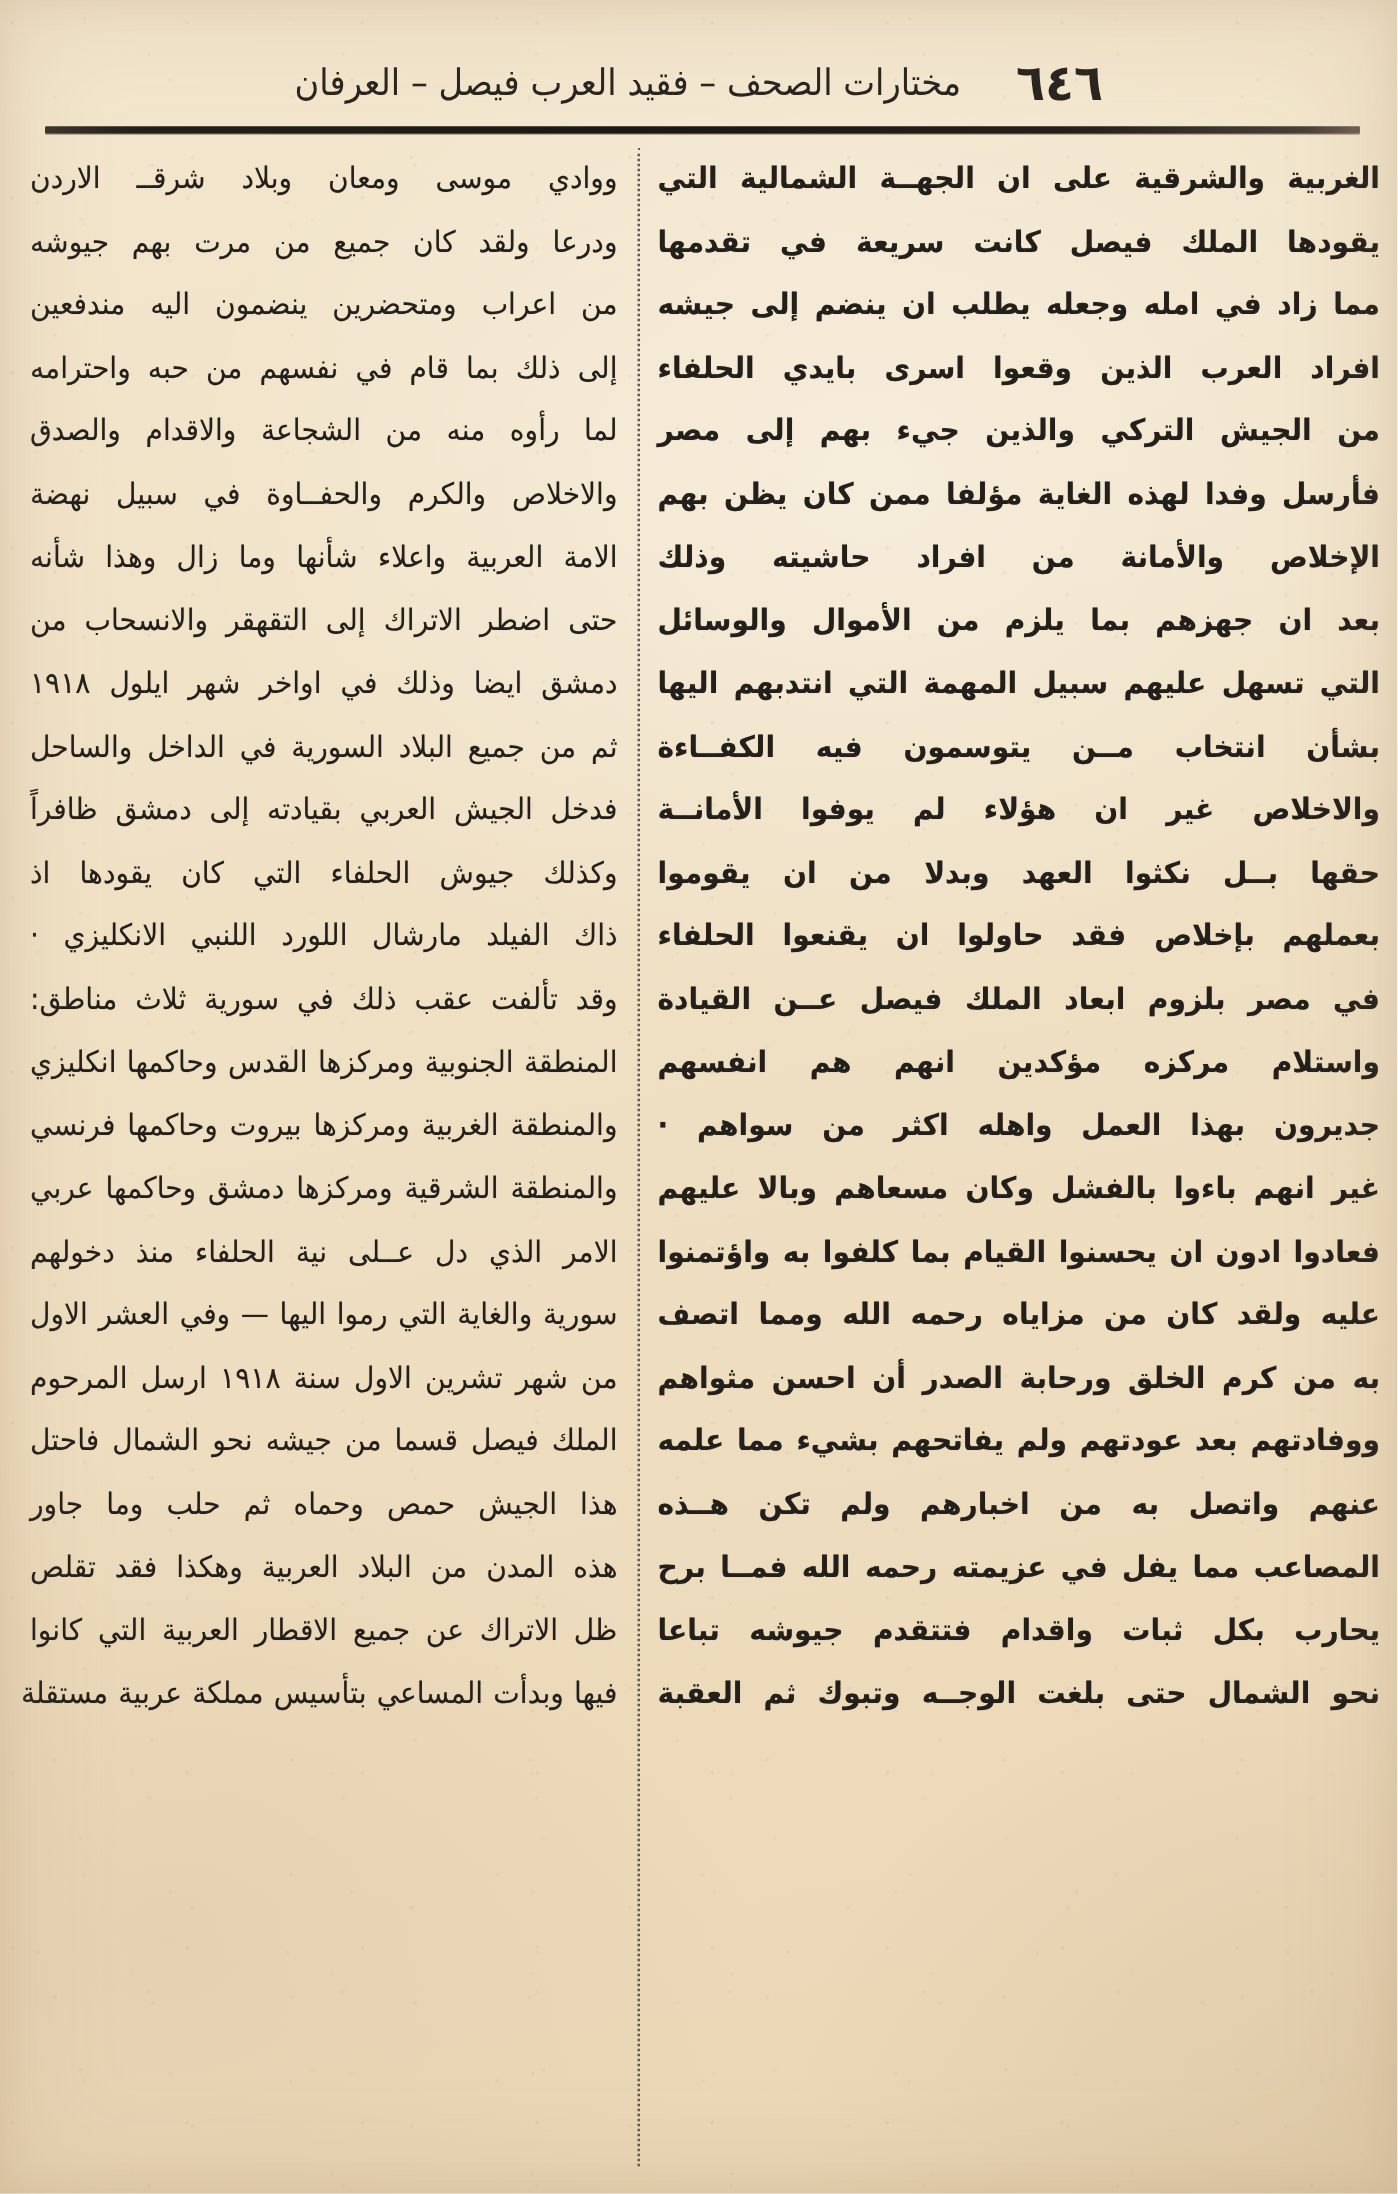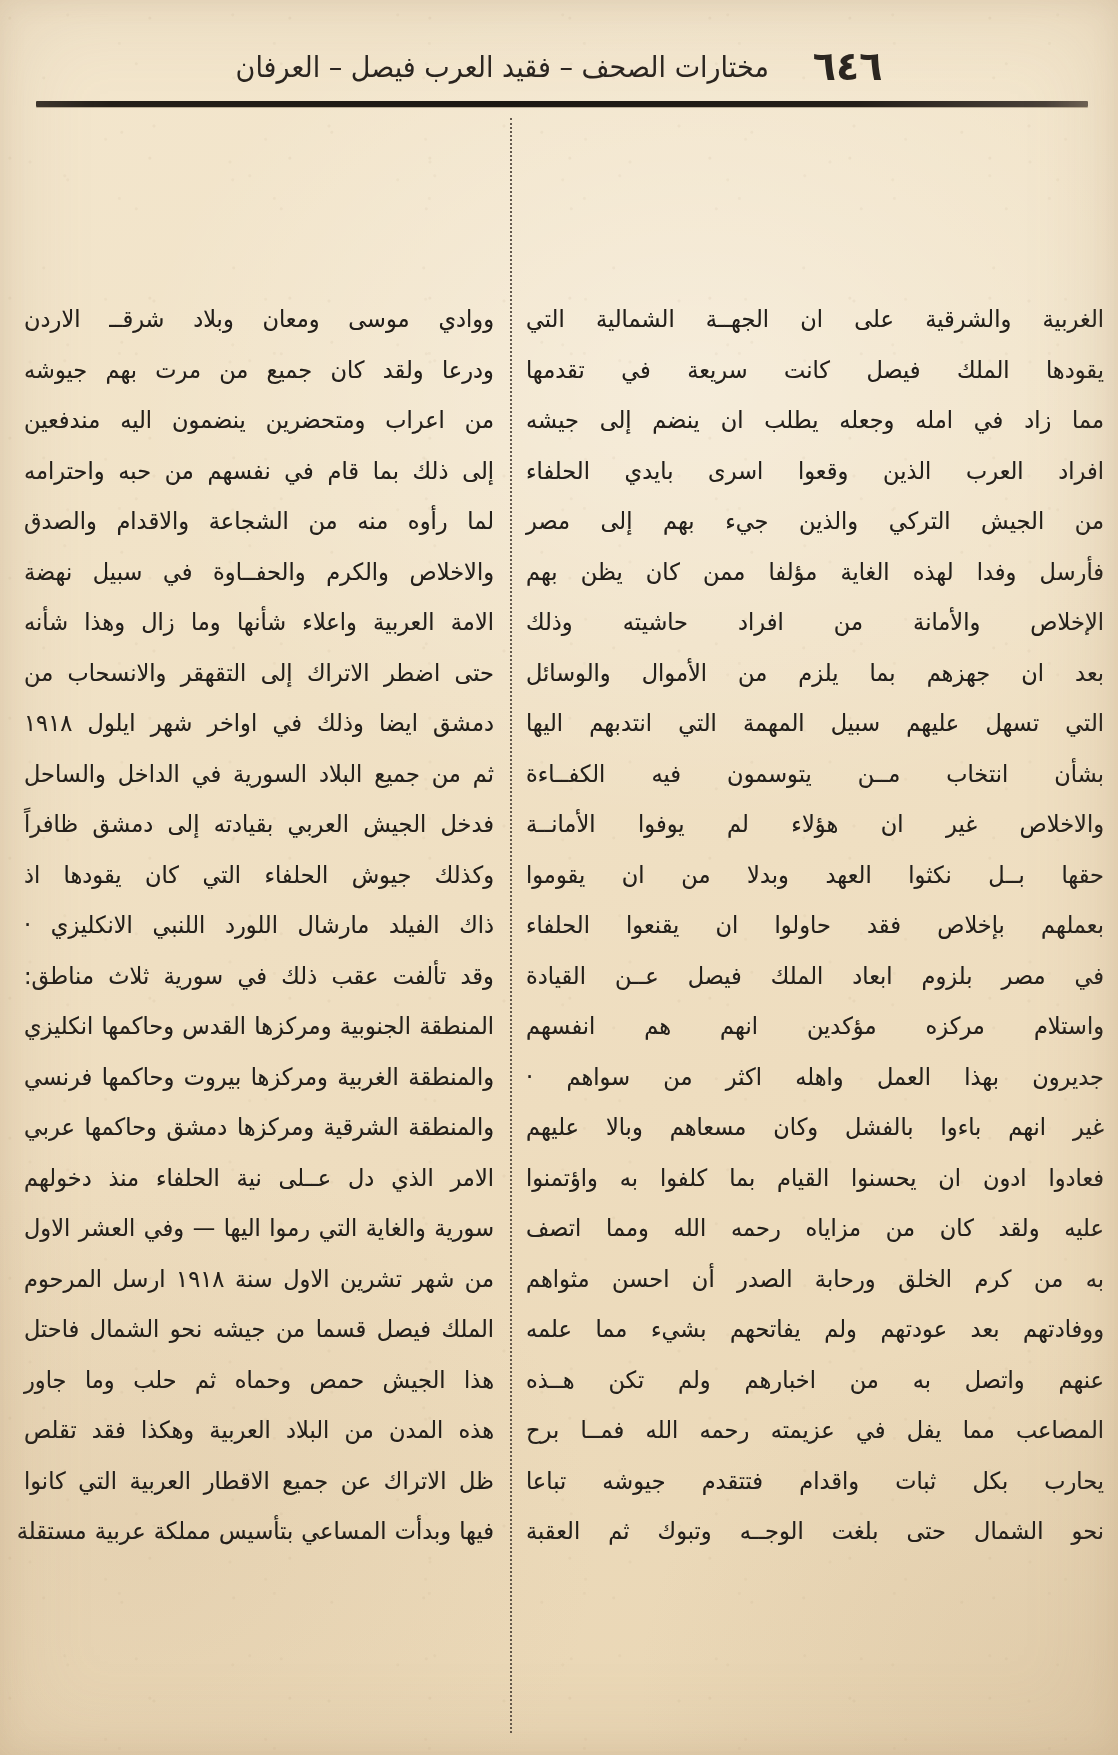--- a/index.html
+++ b/index.html
@@ -100,21 +100,21 @@
 
   
   #columns {
     position: absolute;
     top: 118px;
     left: 18px;
     right: 14px;
     bottom: 22px;
     display: flex;
     flex-direction: row;          
-    align-items: center;
+    align-items: flex-start;
   }
 
   .col {
     direction: rtl;
     text-align: justify;
     text-align-last: justify;
     font-family: "DejaVu Sans", sans-serif;
     font-size: 22.5px;
     line-height: 50.5px;
     color: #231f1a;
@@ -134,20 +134,21 @@
   
   #col-left {
     width: 470px;
     margin-left: 6px;
     margin-right: 0;
   }
   
   #col-right {
     width: 590px;
     margin-right: 0;
+    font-weight: bold;
   }
 
   
   #divider {
     width: 0;
     align-self: stretch;
     margin: 0 14px 0 16px;
     border-left: 2px dotted #4a4138;
     opacity: .85;
   }

